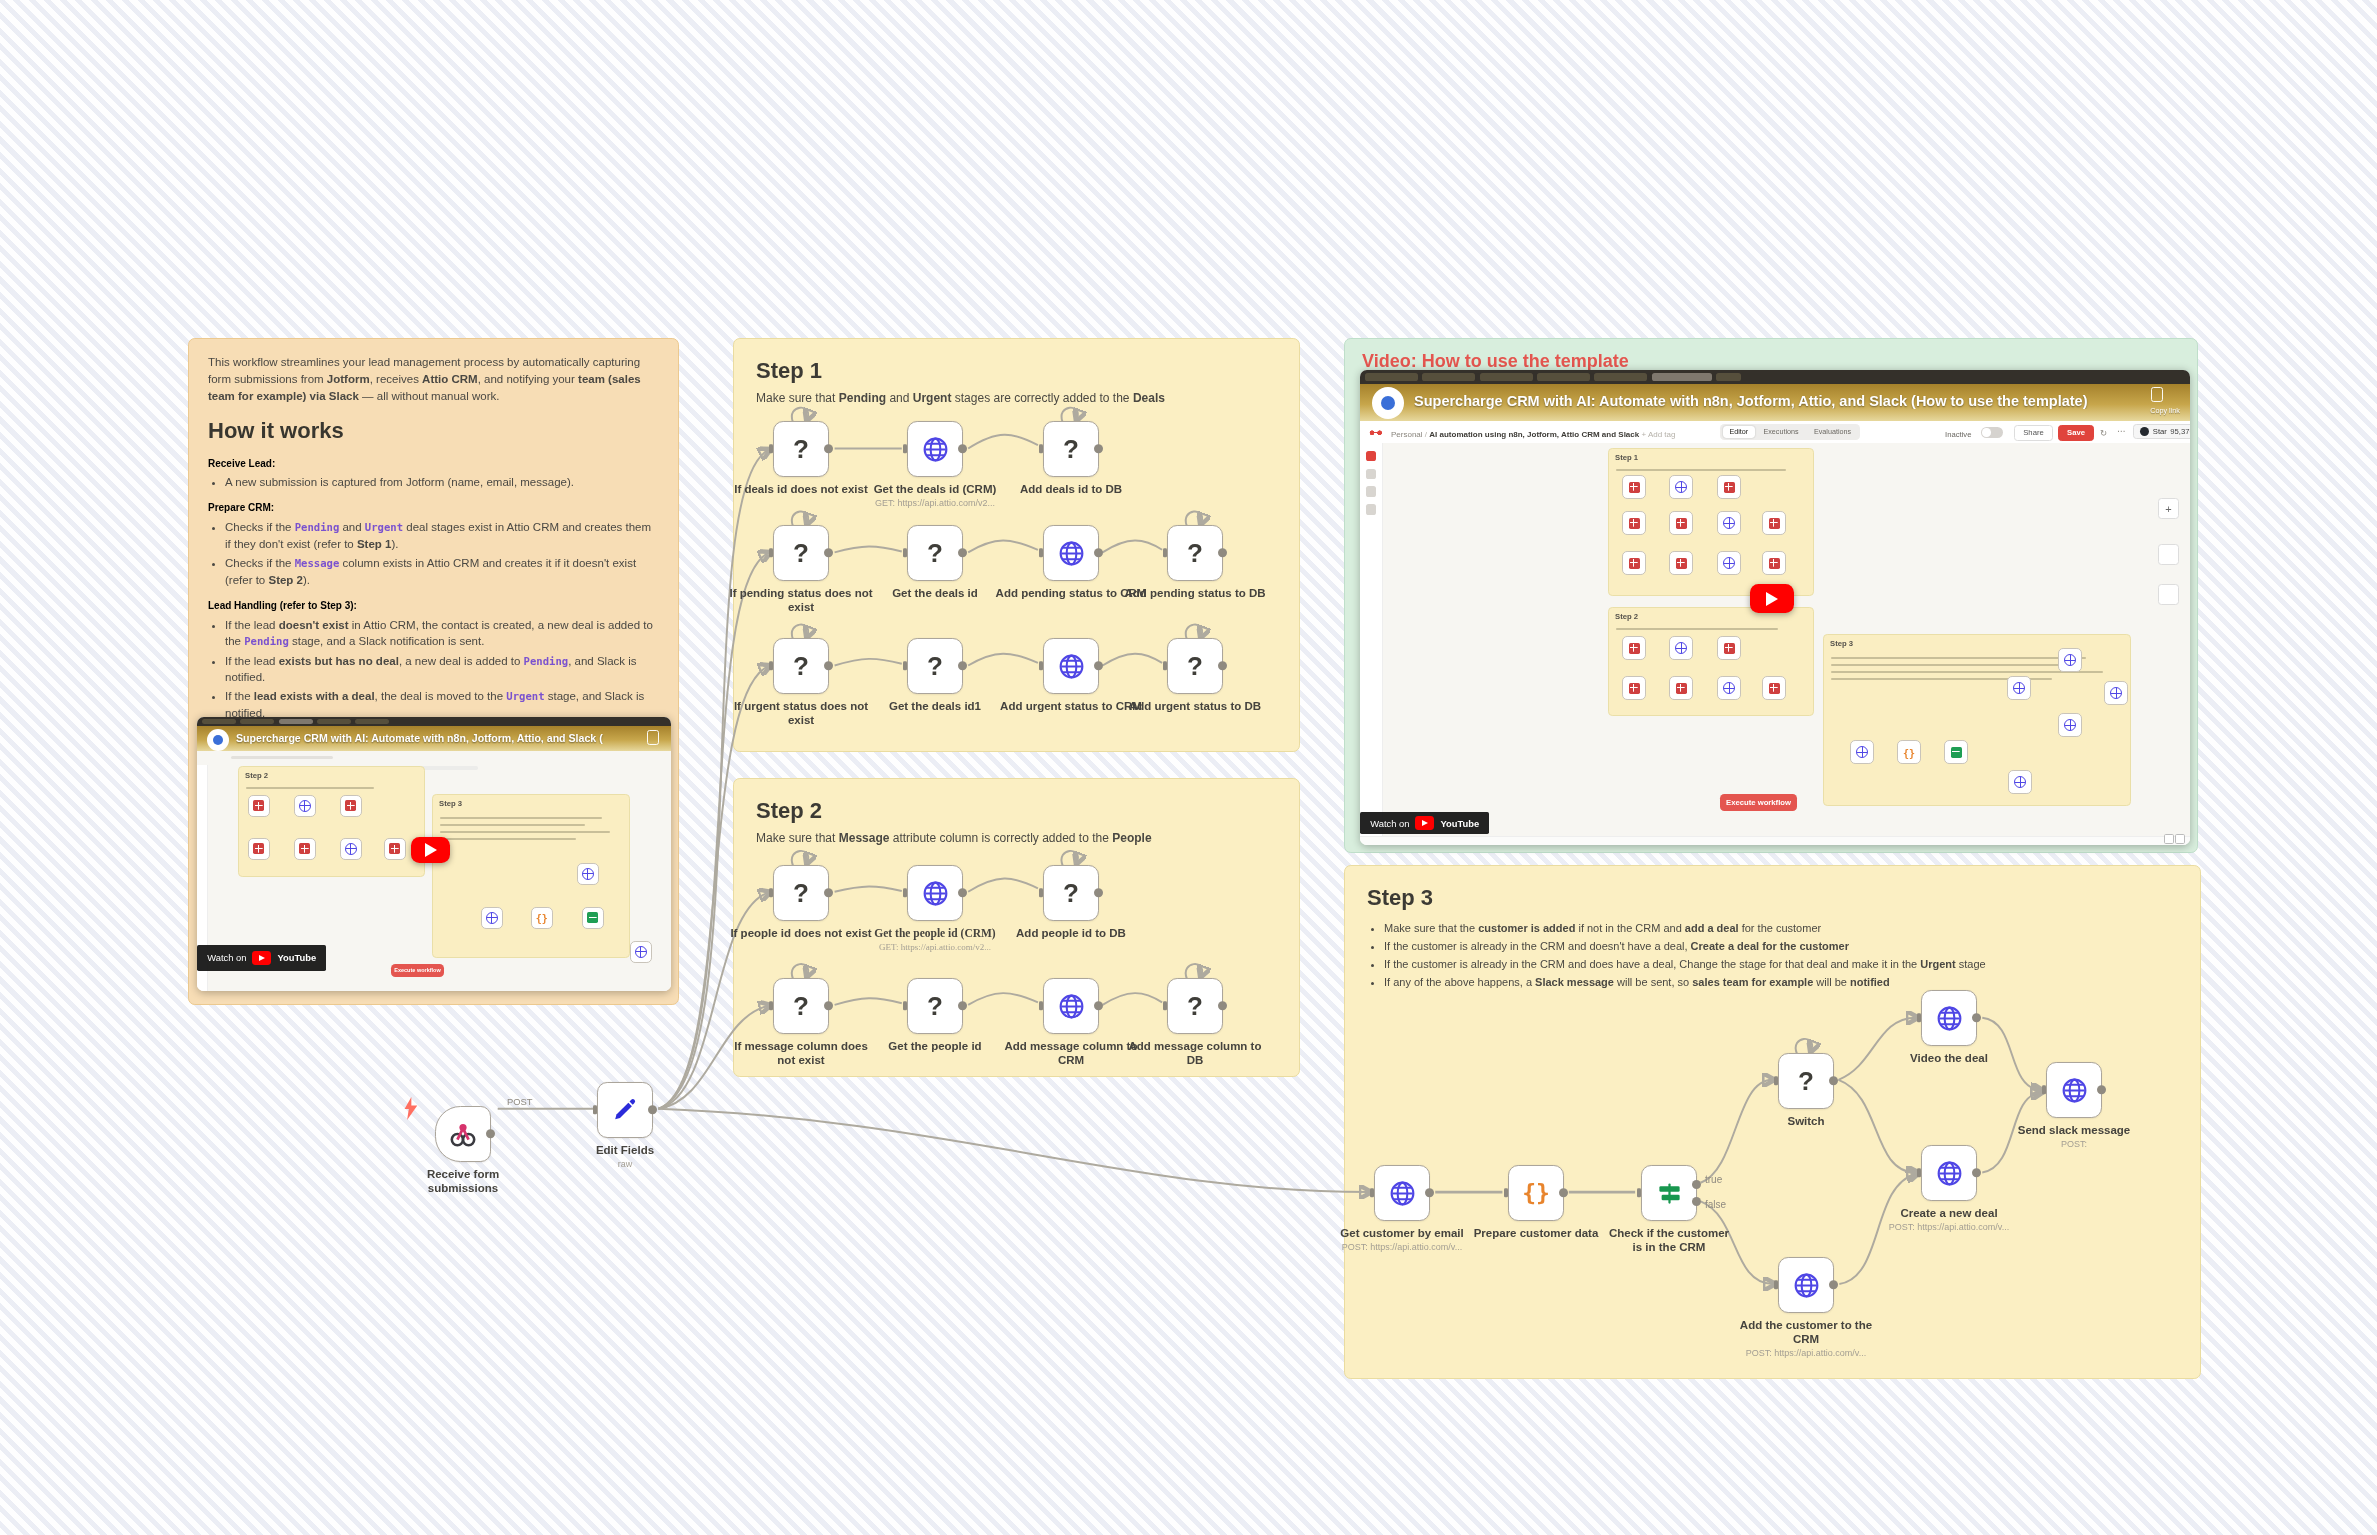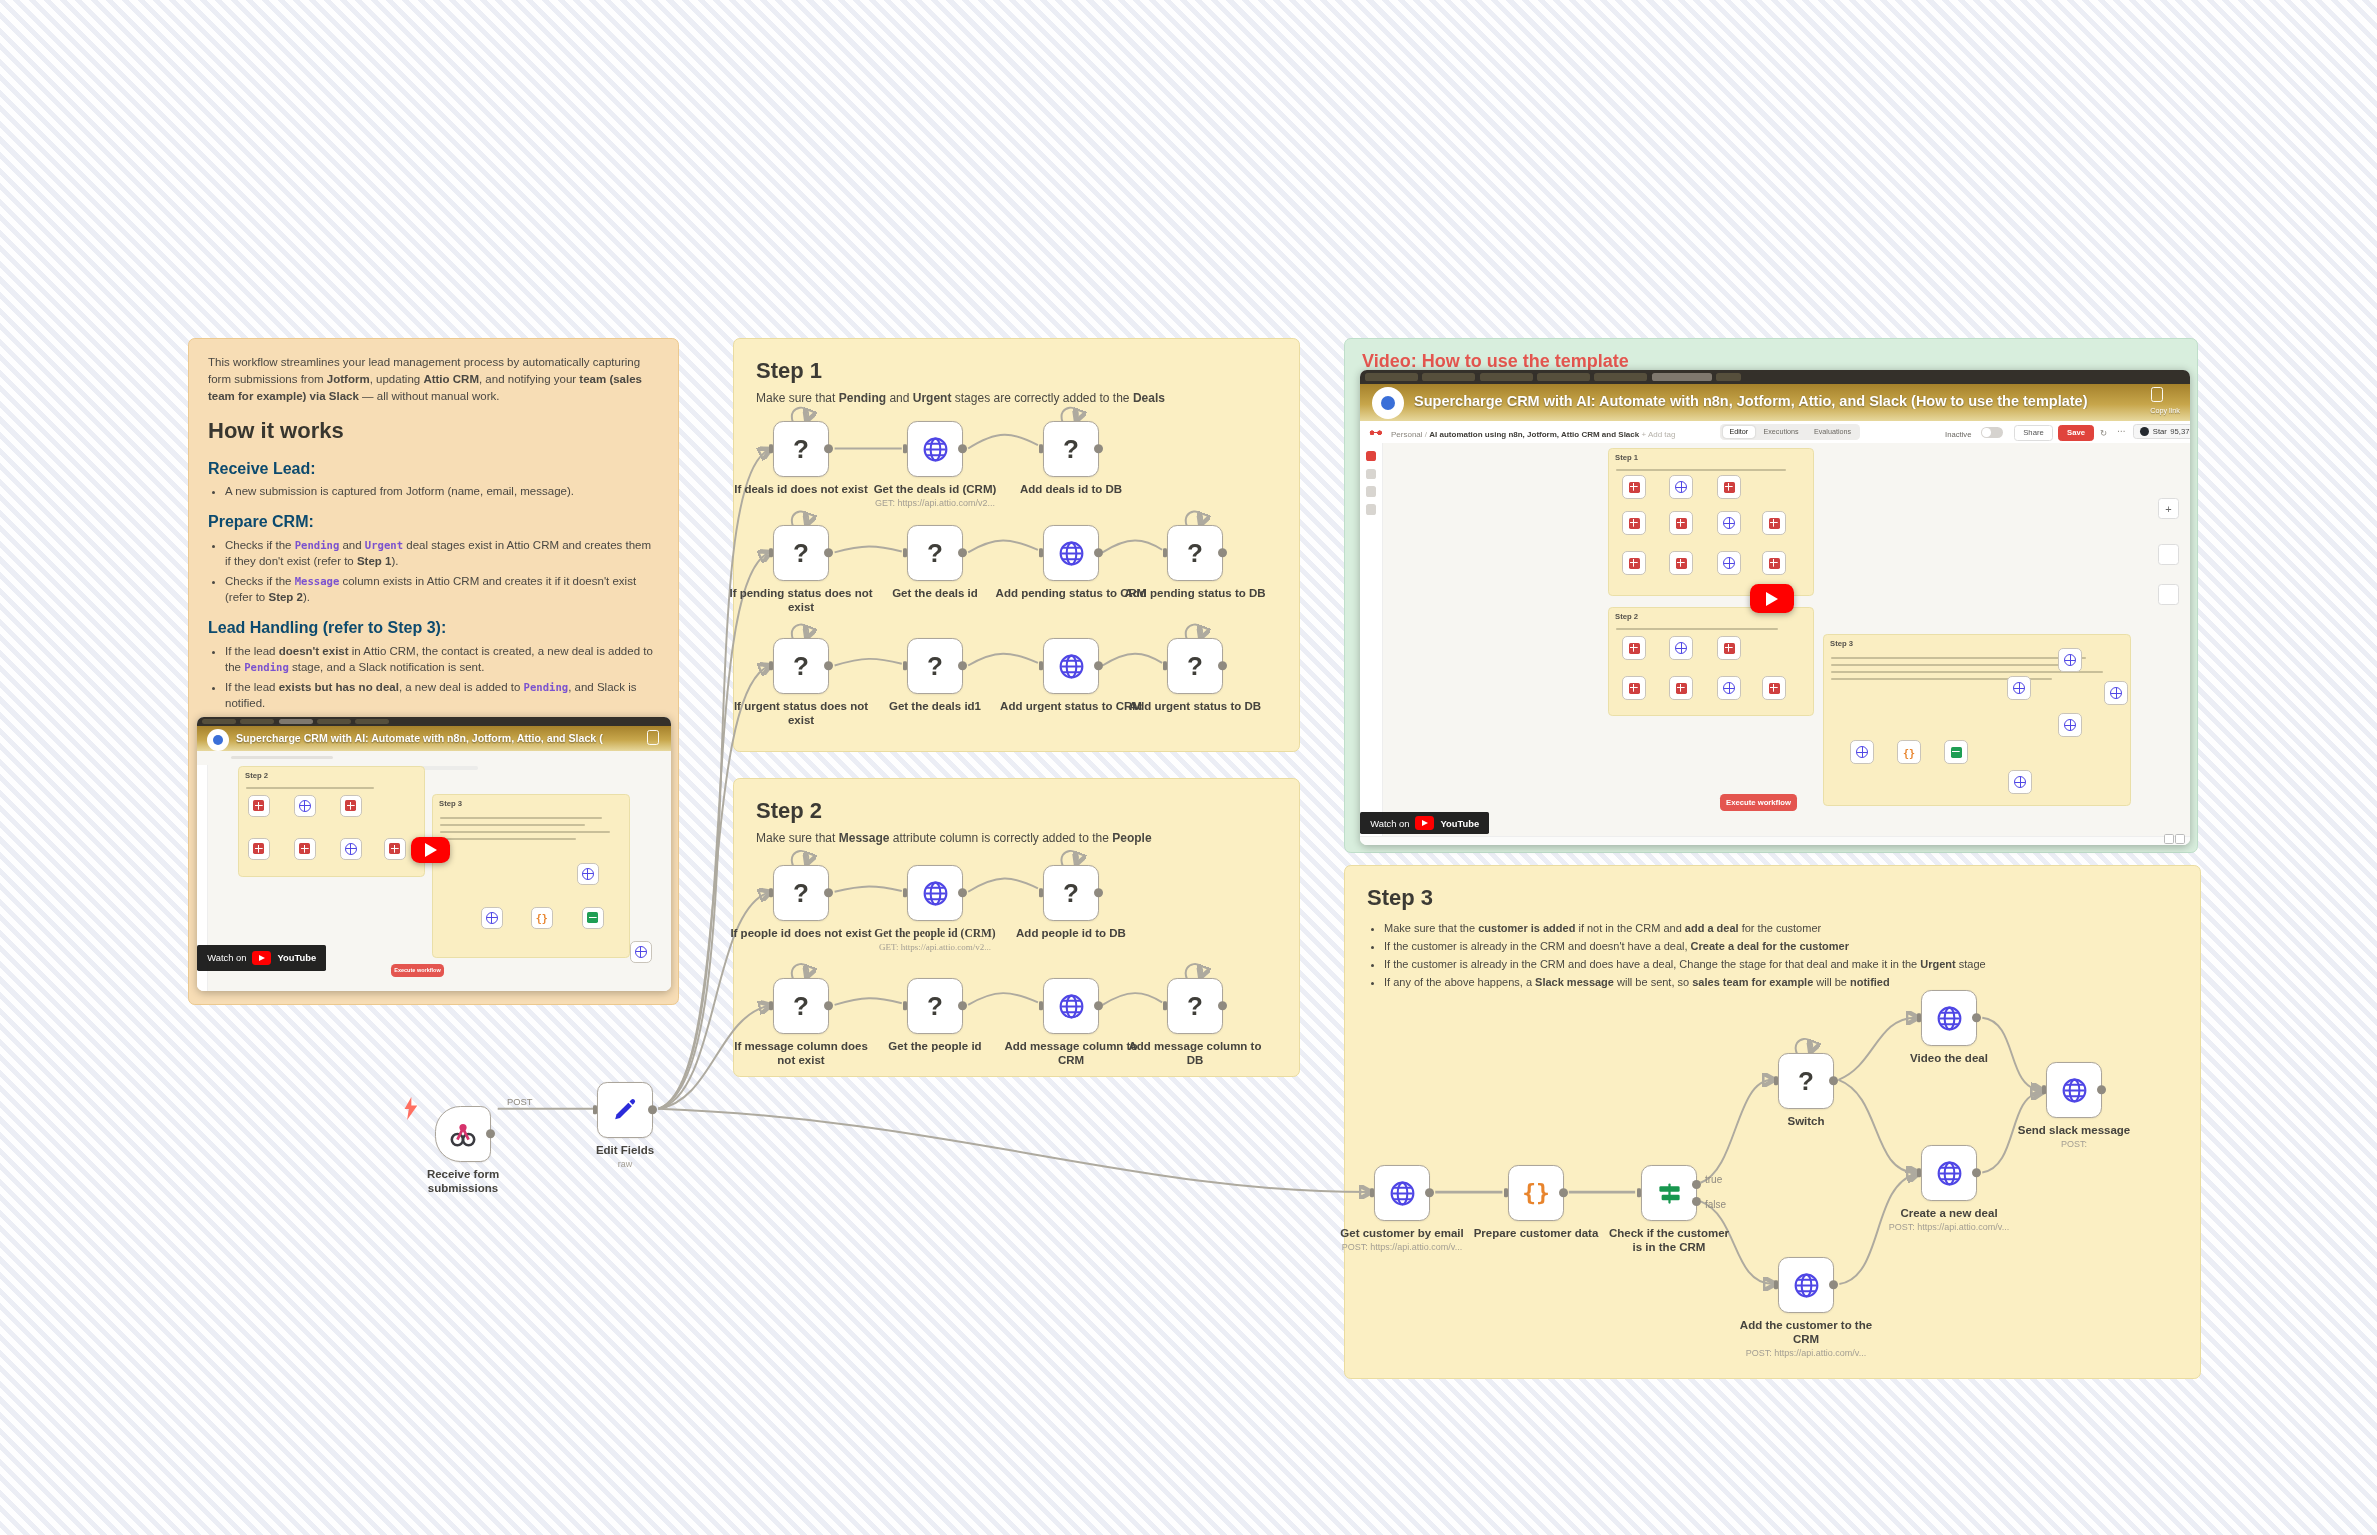--- a/index.html
+++ b/index.html
@@ -14,21 +14,21 @@
   .sticky.yellow{background:#fbefc3;border:0.9px solid #eadca0;}
   .sticky.green{background:#d8eedd;border:0.9px solid #bfdfca;}
   .stitle{font-size:22px;font-weight:bold;color:#3c3a34;margin:0;}
   .ssub{font-size:12px;color:#4a4842;margin-top:6.8px;}
   .seg-b{font-weight:bold;}
   .seg-c{font-family:"DejaVu Sans Mono",monospace;color:#7a52cf;font-size:.92em;font-weight:600;}
 
   
   .desc{padding:15.3px 19px;box-sizing:border-box;color:#4a4843;font-size:11.5px;line-height:1.45;}
   .desc h2{font-size:22px;color:#38362f;margin:10.2px 0 5.1px 0;}
-  .desc h3{font-size:16px;color:#0c4a6e;margin:10.2px 0 3.4px 0;}
+  .desc h3{font-size:10px;color:#000000;margin:10.2px 0 3.4px 0;}
   .desc h2.red{font-size:17px;color:#e4554f;margin:12px 0 6.8px 0;}
   .desc ul{margin:1.7px 0 1.7px 0;padding-left:17px;}
   .desc li{margin-bottom:2.6px;}
 
   .step-note{padding:19px 22px;box-sizing:border-box;}
   .step3-bullets{margin:8.5px 0 0 0;padding-left:17px;font-size:11px;color:#4a4842;line-height:1.5;}
   .step3-bullets li{margin-bottom:1.7px;}
   .greenhead{font-size:18px;font-weight:bold;color:#e4554f;margin:12px 0 0 17px;}
 
   
@@ -124,21 +124,21 @@
   .mi.green{background:linear-gradient(#fff,#fff) 50% 50%/7.7px 1.2px no-repeat,#1f9e54;}
   .mi.orange{background:none;width:auto;height:auto;}
   .mi.orange::before{content:"{}";font-family:"DejaVu Sans Mono",monospace;font-weight:bold;font-size:10px;color:#e8842c;}
 </style>
 </head>
 <body>
 
 <div id="canvas">
 
   <div class="sticky peach desc" style="left:188px;top:338px;width:491px;height:667px;">
-    <p style="margin:0 0 8.5px 0;"><span>This workflow streamlines your lead management process by automatically capturing form submissions from </span><span class="seg-b">Jotform</span><span>, updating </span><span class="seg-b">Attio CRM</span><span>, and notifying your </span><span class="seg-b">team (sales team for example) via Slack</span><span> — all without manual work.</span></p>
+    <p style="margin:0 0 8.5px 0;"><span>This workflow streamlines your lead management process by automatically capturing form submissions from </span><span class="seg-b">Jotform</span><span>, receives </span><span class="seg-b">Attio CRM</span><span>, and notifying your </span><span class="seg-b">team (sales team for example) via Slack</span><span> — all without manual work.</span></p>
     <h2>How it works</h2>
 
     <h3>Receive Lead:</h3>
     <ul>
       <li><span>A new submission is captured from Jotform (name, email, message).</span></li>
     </ul>
 
     <h3>Prepare CRM:</h3>
     <ul>
       <li><span>Checks if the </span><span class="seg-c">Pending</span><span> and </span><span class="seg-c">Urgent</span><span> deal stages exist in Attio CRM and creates them if they don't exist (refer to </span><span class="seg-b">Step 1</span><span>).</span></li>

